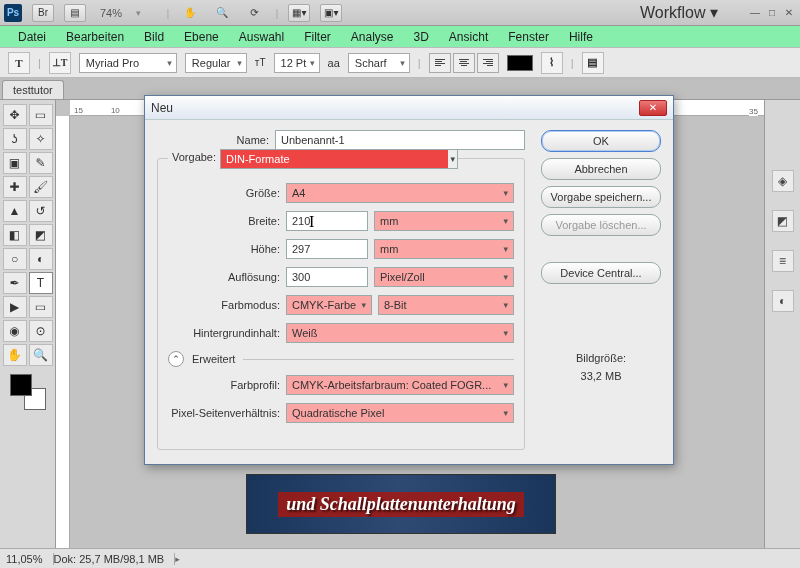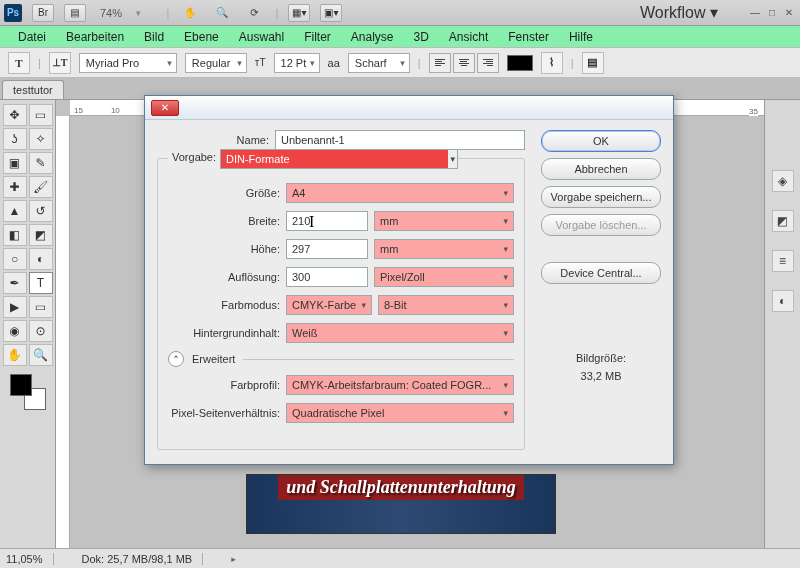--- a/index.html
+++ b/index.html
@@ -43,28 +43,28 @@
 .tool-grid { display: grid; grid-template-columns: 24px 24px; gap: 2px; }
 .tool { width: 24px; height: 22px; border: 1px solid #bbb; background: #ececec; display: flex; align-items: center; justify-content: center; font-size: 12px; color: #333; }
 .tool.active { background: #fff; border-color: #888; }
 .color-swatches { margin-top: 6px; position: relative; width: 36px; height: 36px; }
 .sw-back { position: absolute; right: 0; bottom: 0; width: 22px; height: 22px; background: #fff; border: 1px solid #666; }
 .sw-front { position: absolute; left: 0; top: 0; width: 22px; height: 22px; background: #000; border: 1px solid #666; }
 
 .canvas-area { flex: 1; position: relative; background: #c2c2c2; }
 .ruler-h { position: absolute; top: 0; left: 14px; right: 0; height: 16px; background: #fff; border-bottom: 1px solid #aaa; font-size: 8px; color: #666; display:flex; align-items:flex-end; padding-left:4px; gap:28px; }
 .ruler-v { position: absolute; top: 16px; left: 0; width: 14px; bottom: 0; background: #fff; border-right: 1px solid #aaa; }
-.banner { position: absolute; bottom: 14px; left: 190px; width: 310px; height: 60px; background: linear-gradient(90deg,#1a355a,#2e4a74,#1a355a); border: 1px solid #333; display: flex; align-items: flex-start; justify-content: center; }
+.banner { position: absolute; bottom: 14px; left: 190px; width: 310px; height: 60px; background: linear-gradient(90deg,#1a355a,#2e4a74,#1a355a); border: 1px solid #333; display: flex; align-items: center; justify-content: center; }
 .banner-text { color: #fff; font-style: italic; font-weight: bold; font-size: 18px; text-shadow: 2px 2px 2px rgba(0,0,0,.6); font-family: Georgia, serif; background: rgba(156,27,22,0.9); padding: 2px 8px; }
 
 .right-panels { width: 36px; background: #d7d7d7; border-left: 1px solid #999; display: flex; flex-direction: column; align-items: center; padding-top: 70px; gap: 18px; }
 .panel-icon { width: 22px; height: 22px; border: 1px solid #bbb; background: #ececec; display: flex; align-items: center; justify-content: center; font-size: 12px; color: #444; }
 
 
-.status-bar { position: absolute; bottom: 0; left: 0; right: 0; height: 20px; background: #e2e2e2; border-top: 1px solid #aaa; display: flex; align-items: center; font-size: 11px; color: #333; padding: 0 6px; gap: 28px; }
+.status-bar { position: absolute; bottom: 0; left: 0; right: 0; height: 20px; background: #e2e2e2; border-top: 1px solid #aaa; display: flex; align-items: center; font-size: 11px; color: #333; padding: 0 6px; gap: 0; }
 .status-seg { padding-right: 10px; border-right: 1px solid #aaa; }
 
 
 .dialog { position: absolute; top: 95px; left: 144px; width: 530px; background: #ececec; border: 1px solid #5a7aa0; box-shadow: 2px 3px 10px rgba(0,0,0,.35); }
 .dlg-title { height: 24px; background: linear-gradient(#fdfdfd,#e0e8f2); border-bottom: 1px solid #bcc; display: flex; align-items: center; padding: 0 6px; font-size: 12px; }
 .dlg-title .ttl { flex: 1; }
 .dlg-close { width: 28px; height: 16px; background: linear-gradient(#e77,#c33); border: 1px solid #a22; border-radius: 2px; color: #fff; font-size: 10px; display: flex; align-items: center; justify-content: center; }
 .dlg-body { padding: 10px 12px 14px; display: flex; gap: 16px; }
 .dlg-left { flex: 1; }
 .dlg-right { width: 132px; display: flex; flex-direction: column; gap: 6px; }
@@ -229,20 +229,21 @@
 </div>
 
 <div class="status-bar">
   <span class="status-seg">11,05%</span>
   <span class="status-seg">Dok: 25,7 MB/98,1 MB</span>
   <span style="font-size:9px;color:#666">▸</span>
 </div>
 
 <div class="dialog">
   <div class="dlg-title">
+    <span class="ttl">Neu</span>
     <div class="dlg-close">✕</div>
   </div>
   <div class="dlg-body">
     <div class="dlg-left">
       <div class="dlg-row">
         <div class="dlg-label">Name:</div>
         <div class="dlg-input" style="width:250px;flex:none">Unbenannt-1</div>
       </div>
 
       <div class="group-frame">

